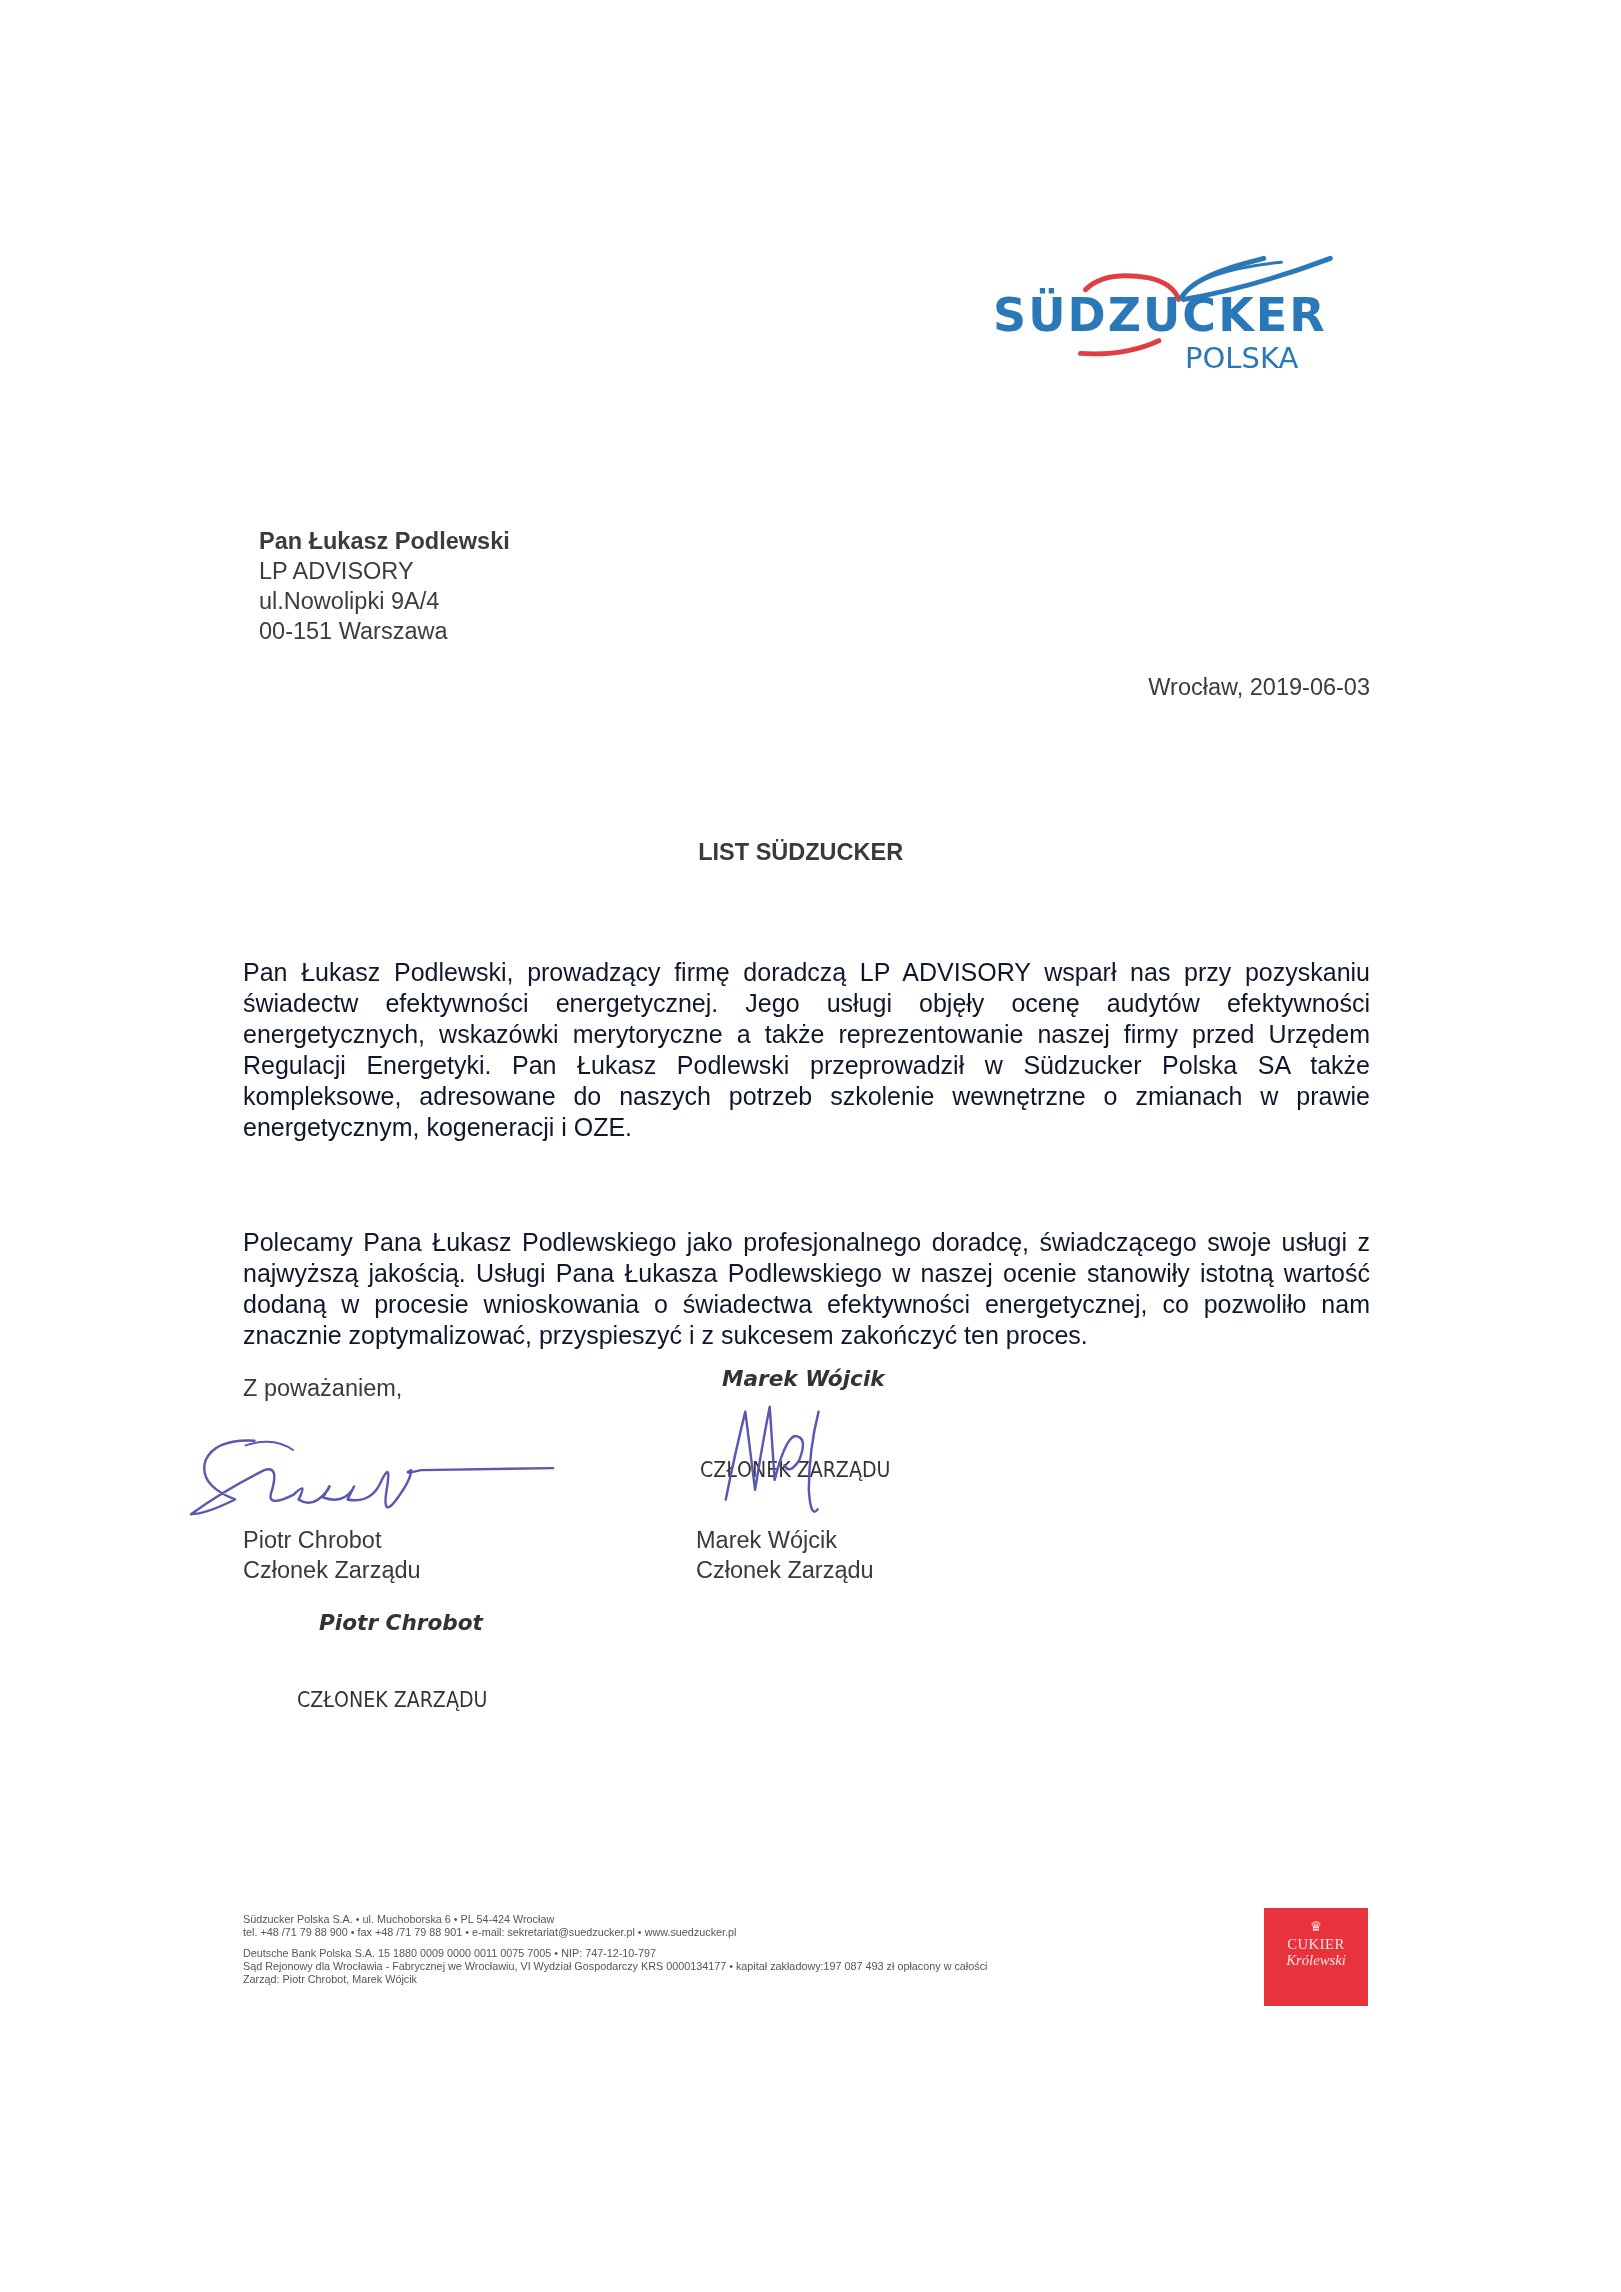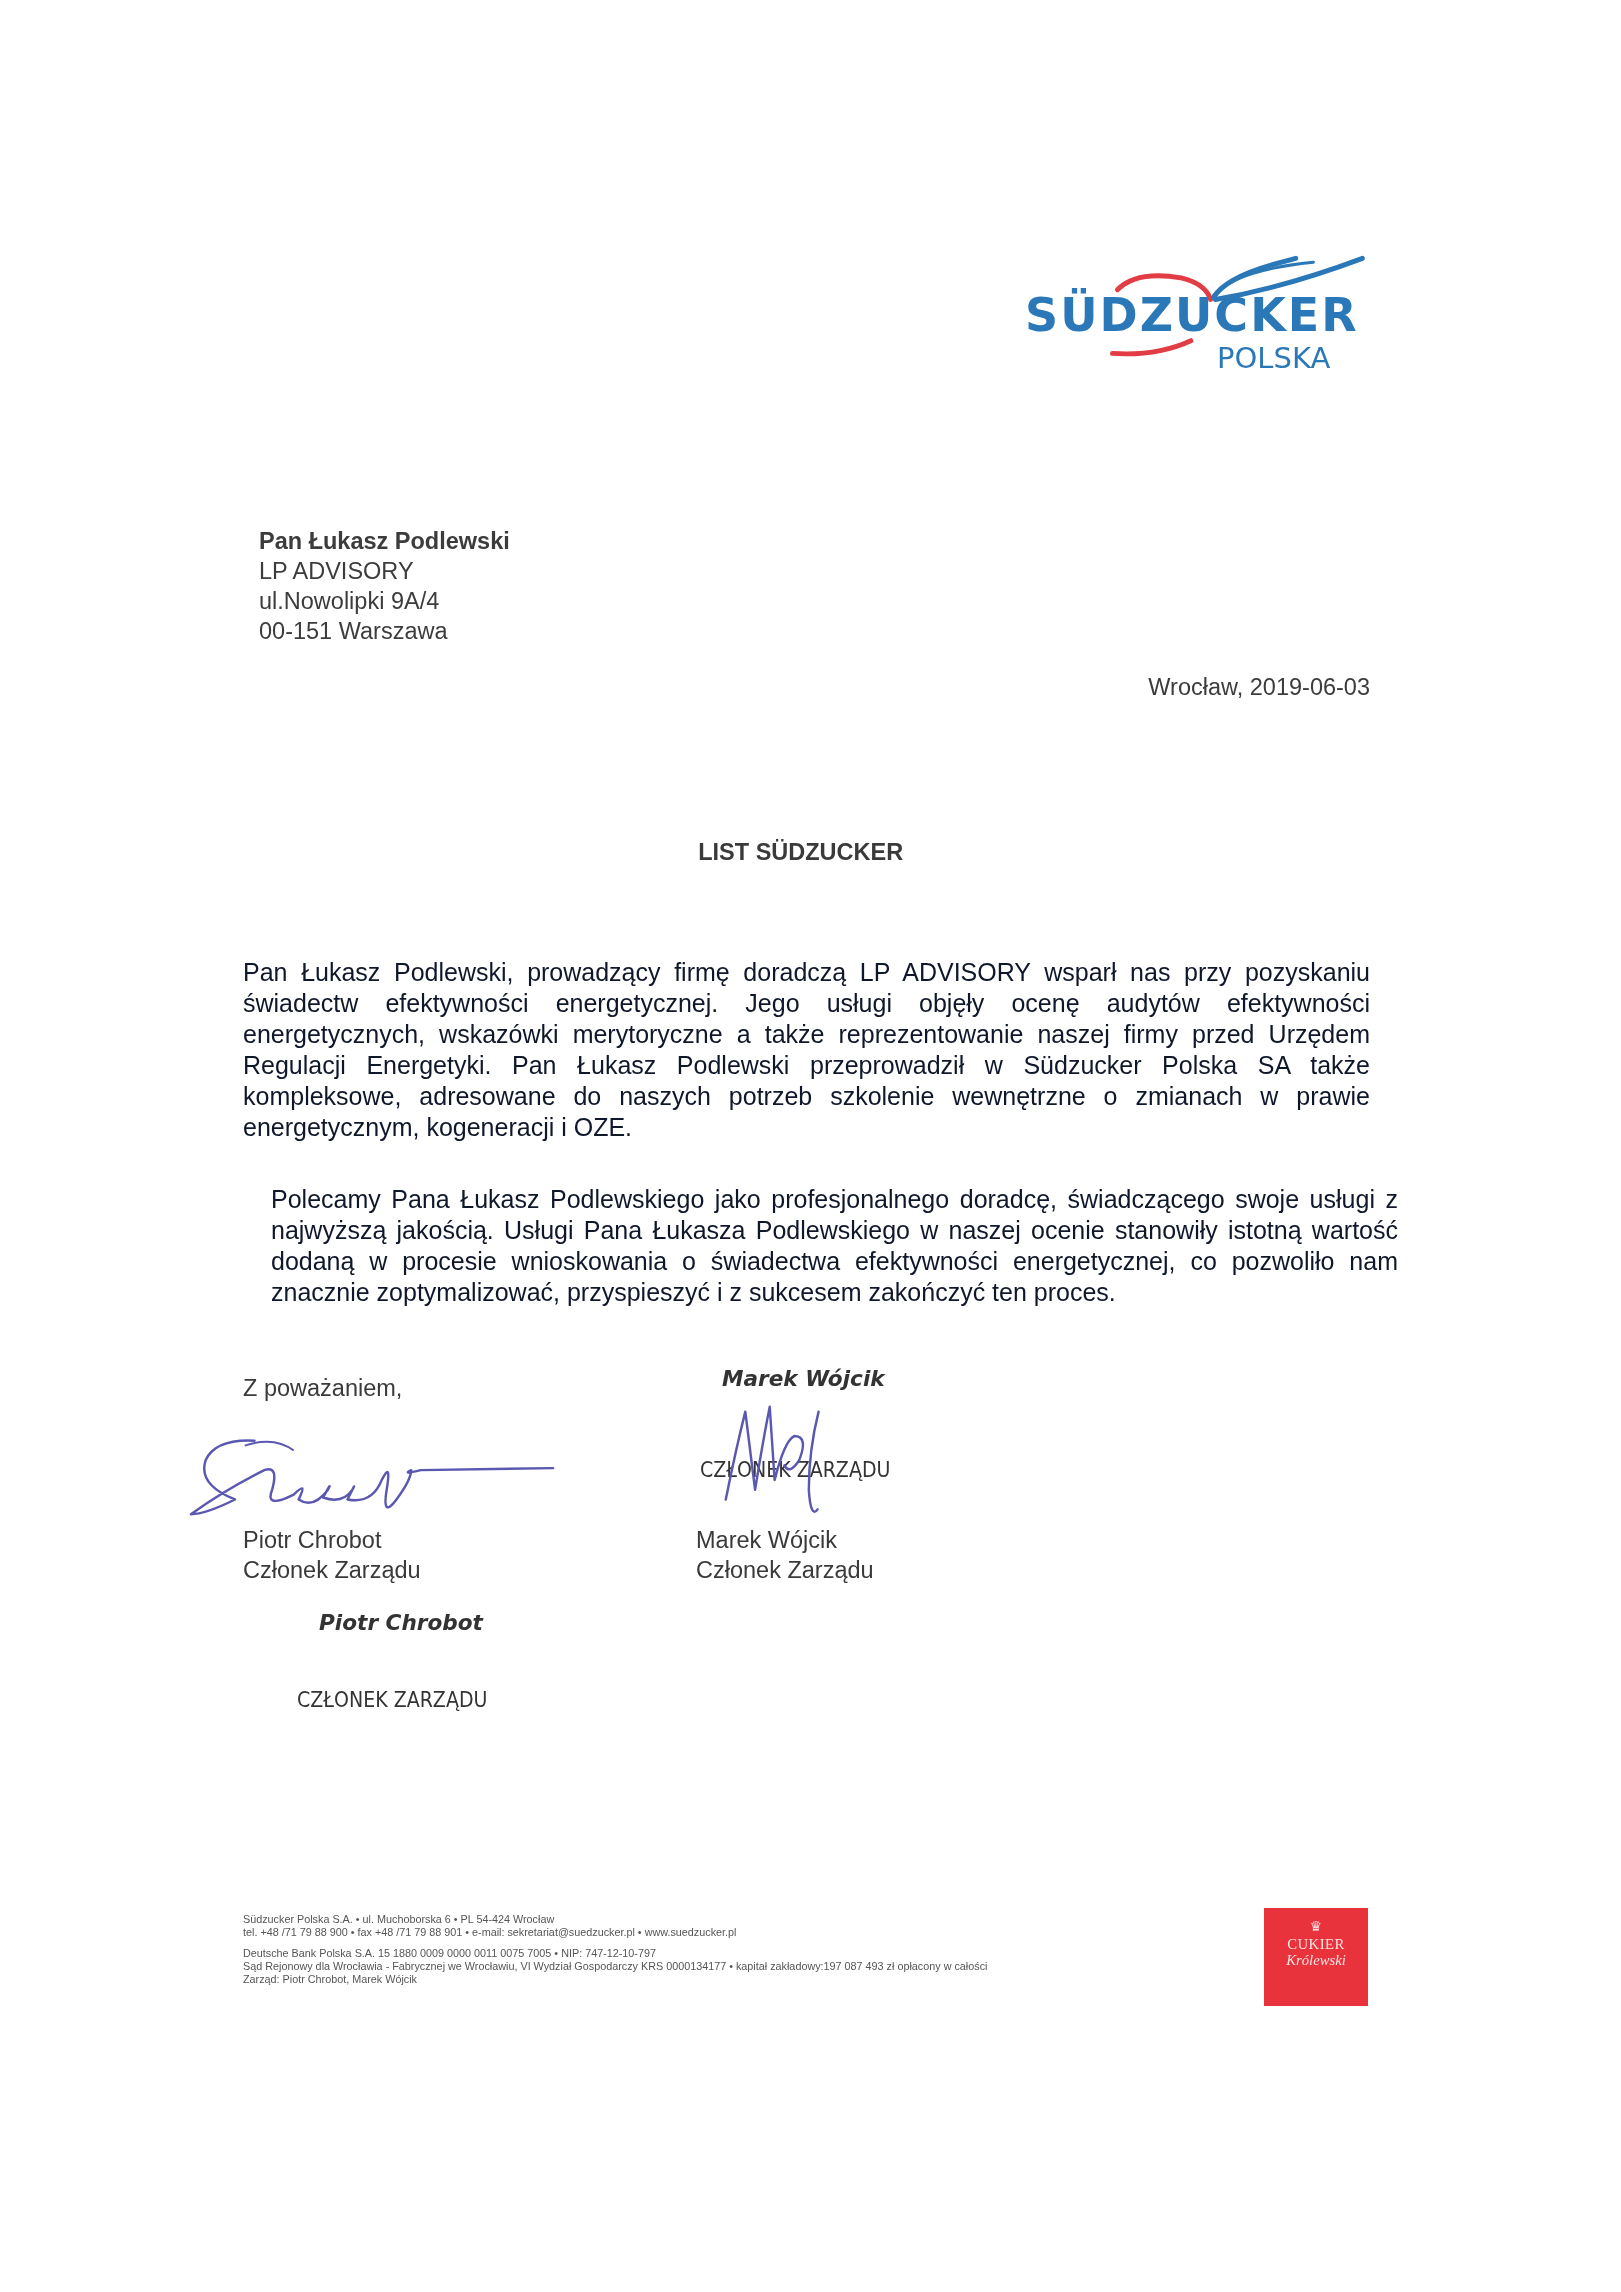--- a/index.html
+++ b/index.html
@@ -1,41 +1,41 @@
 <!DOCTYPE html>
 <html><head>
 <meta charset="utf-8">
 <style>
   html, body { margin: 0; padding: 0; background: #ffffff; }
   body { width: 1621px; height: 2293px; position: relative; overflow: hidden;
          font-family: "Liberation Sans", sans-serif; color: #3a3a3a; }
   .abs { position: absolute; }
 
   
-  .logo { left: 990px; top: 221px; width: 392px; height: 157px; }
+  .logo { left: 958px; top: 221px; width: 392px; height: 157px; }
   .logo-main { position: absolute; left: 35px; top: 67px; font-family: "DejaVu Sans", sans-serif;
                font-weight: bold; font-size: 46px; letter-spacing: 2px; color: #2b78b8; }
   .logo-sub { position: absolute; left: 227px; top: 120px; font-family: "DejaVu Sans", sans-serif;
               font-weight: normal; font-size: 29px; color: #2b78b8; }
   .logo svg { position: absolute; left: 0; top: 0; }
 
   
   .address { left: 259px; top: 526px; font-size: 23.5px; line-height: 30px; color: #3c3c3c; }
   .address .name { font-weight: bold; }
 
   .date { right: 251px; top: 674px; font-size: 23.5px; color: #3c3c3c; }
 
   .title { left: 0; width: 1621px; top: 839px; text-align: center; font-weight: bold; font-size: 23.5px;
            color: #3a3a3a; padding-left: 0; }
   .title span { position: relative; left: -9.8px; }
 
   .para { left: 243px; width: 1127px; font-size: 25px; line-height: 31px; text-align: justify;
           color: #0f172a; }
   .p1 { top: 957px; }
-  .p2 { top: 1184px; margin-left: 28px; }
+  .p2 { top: 1227px; }
 
   .greeting { left: 243px; top: 1375px; font-size: 23.5px; color: #3a3a3a; }
 
   .sig1 { left: 186px; top: 1421px; }
   .signer1 { left: 243px; top: 1525px; font-size: 23.5px; line-height: 30px; color: #3a3a3a; }
   .stamp1-name { left: 319px; top: 1610px; font-family: "DejaVu Sans", sans-serif; font-style: italic;
                  font-weight: bold; font-size: 21.6px; color: #333; }
   .stamp1-role { left: 297px; top: 1687px; font-family: "DejaVu Sans", sans-serif; font-size: 21.6px;
                  color: #333; transform: scaleX(0.88); transform-origin: left; }
 

